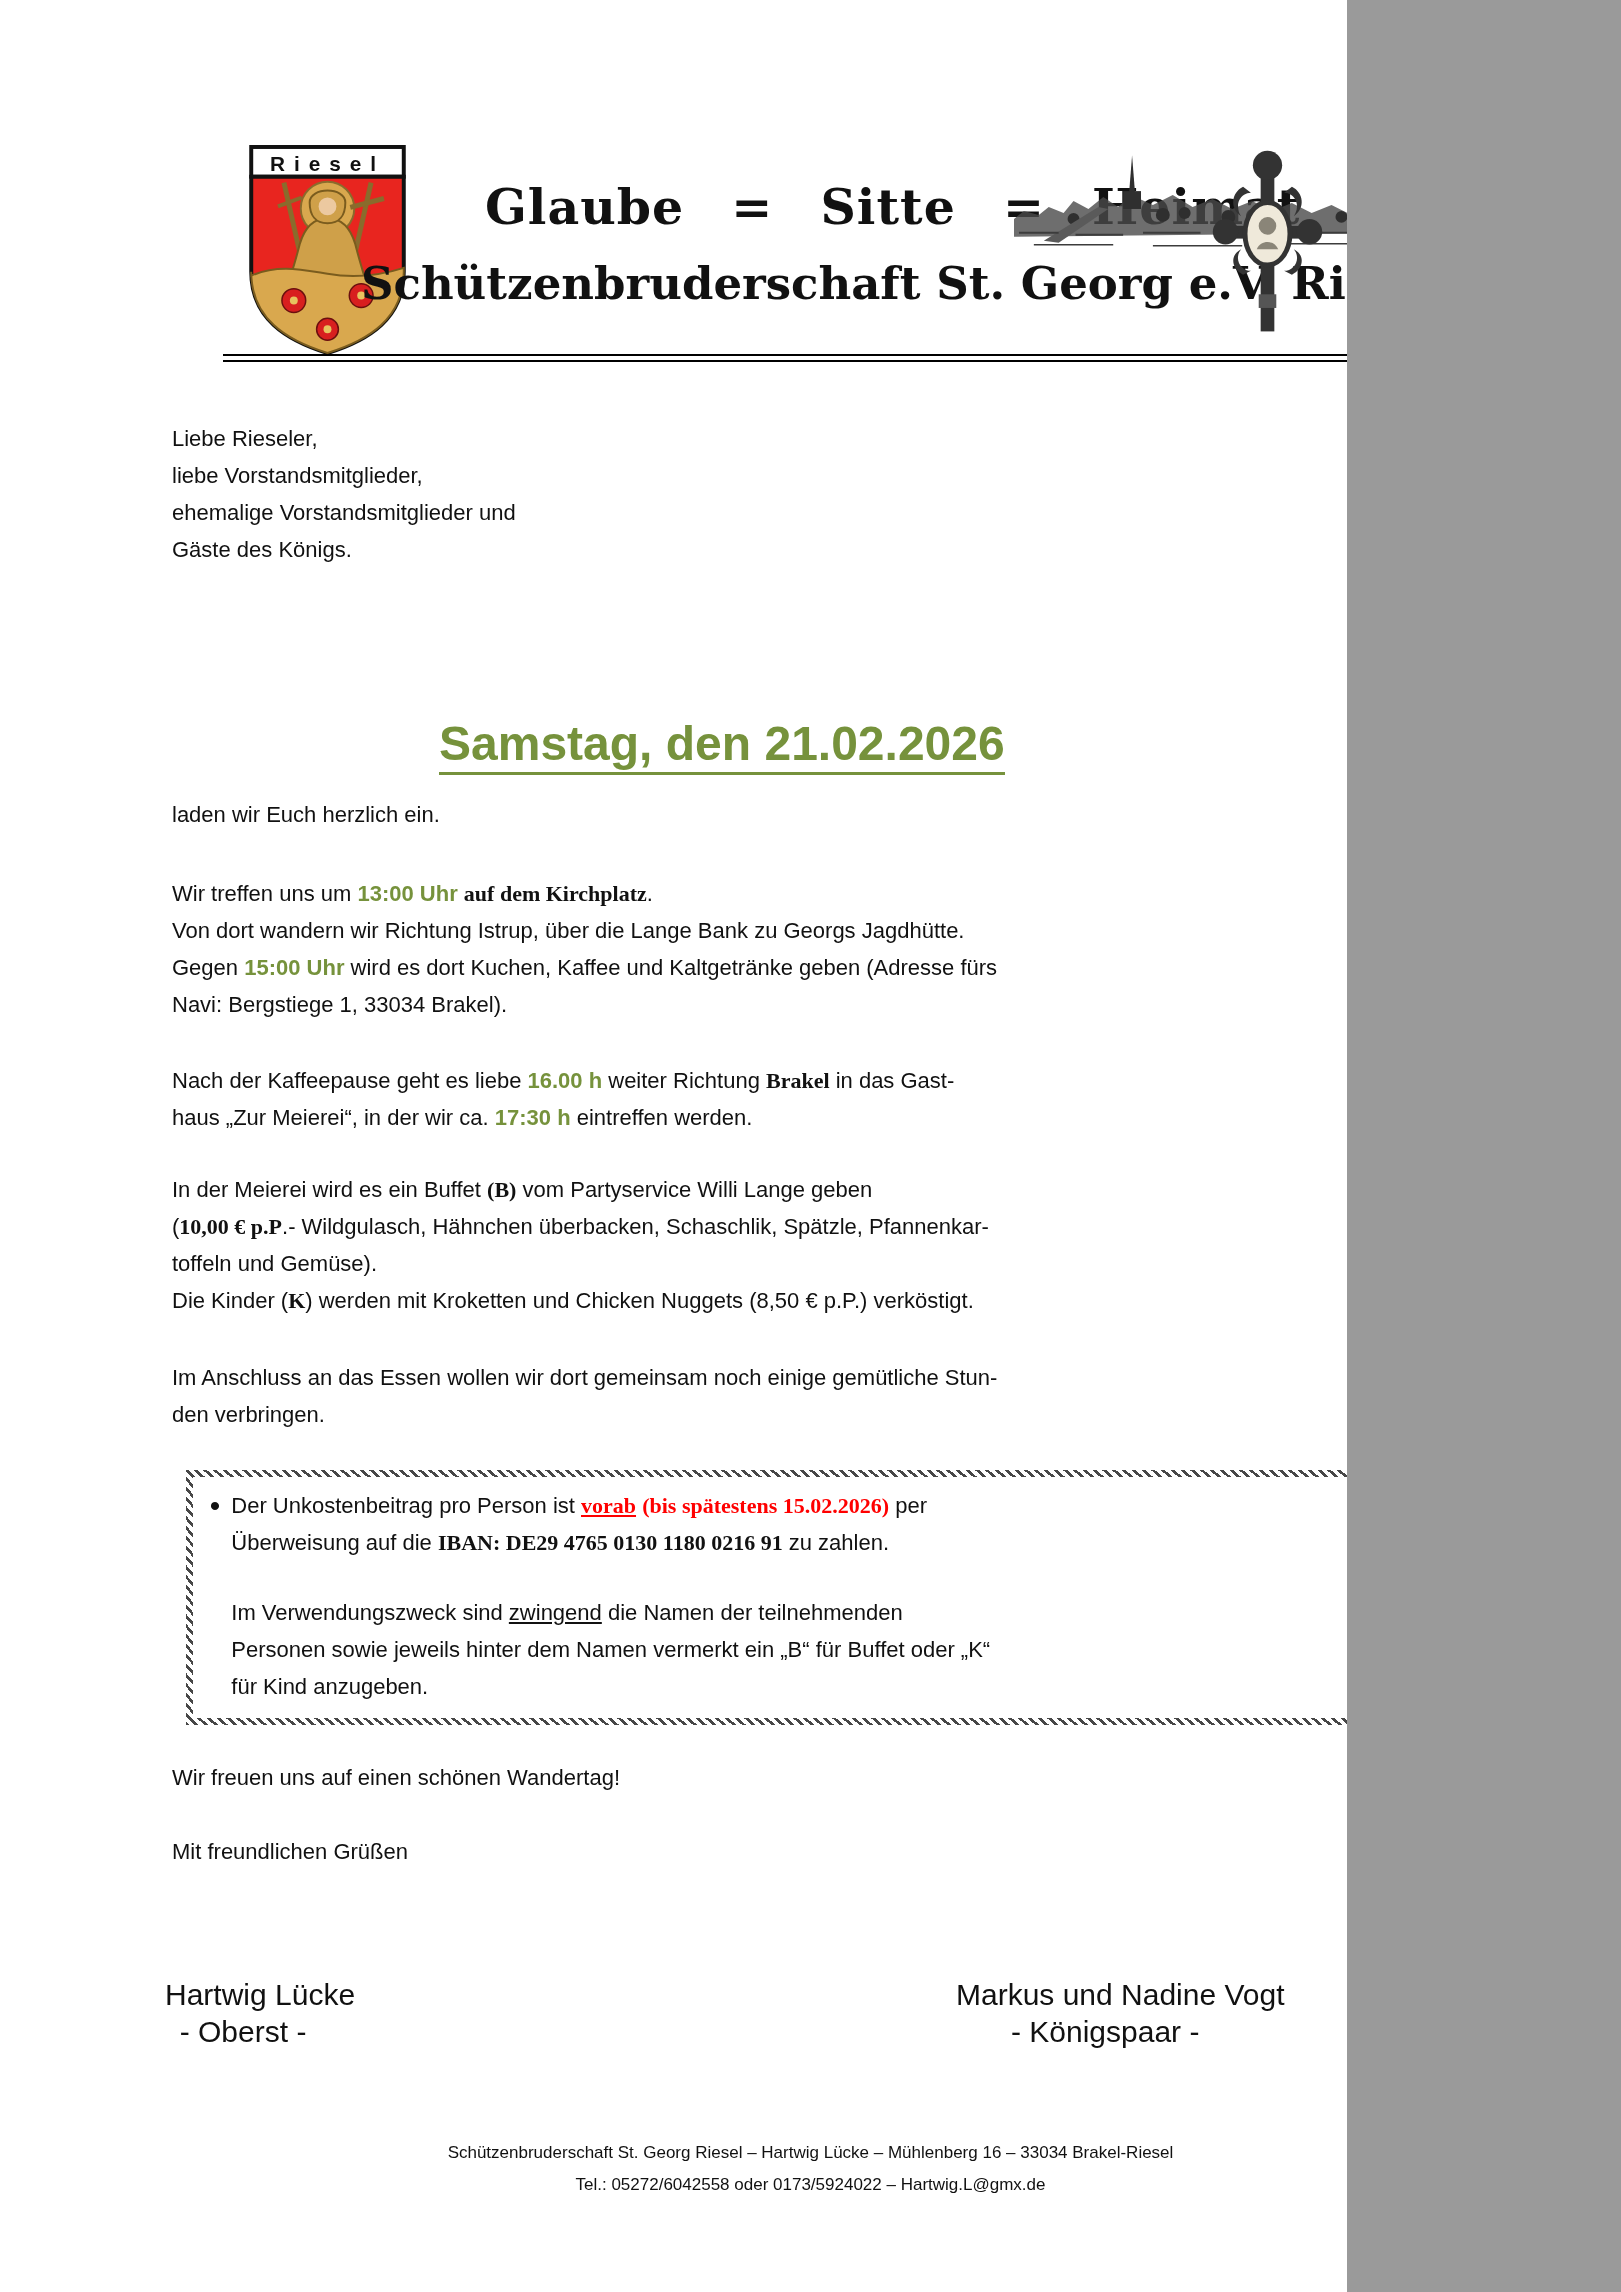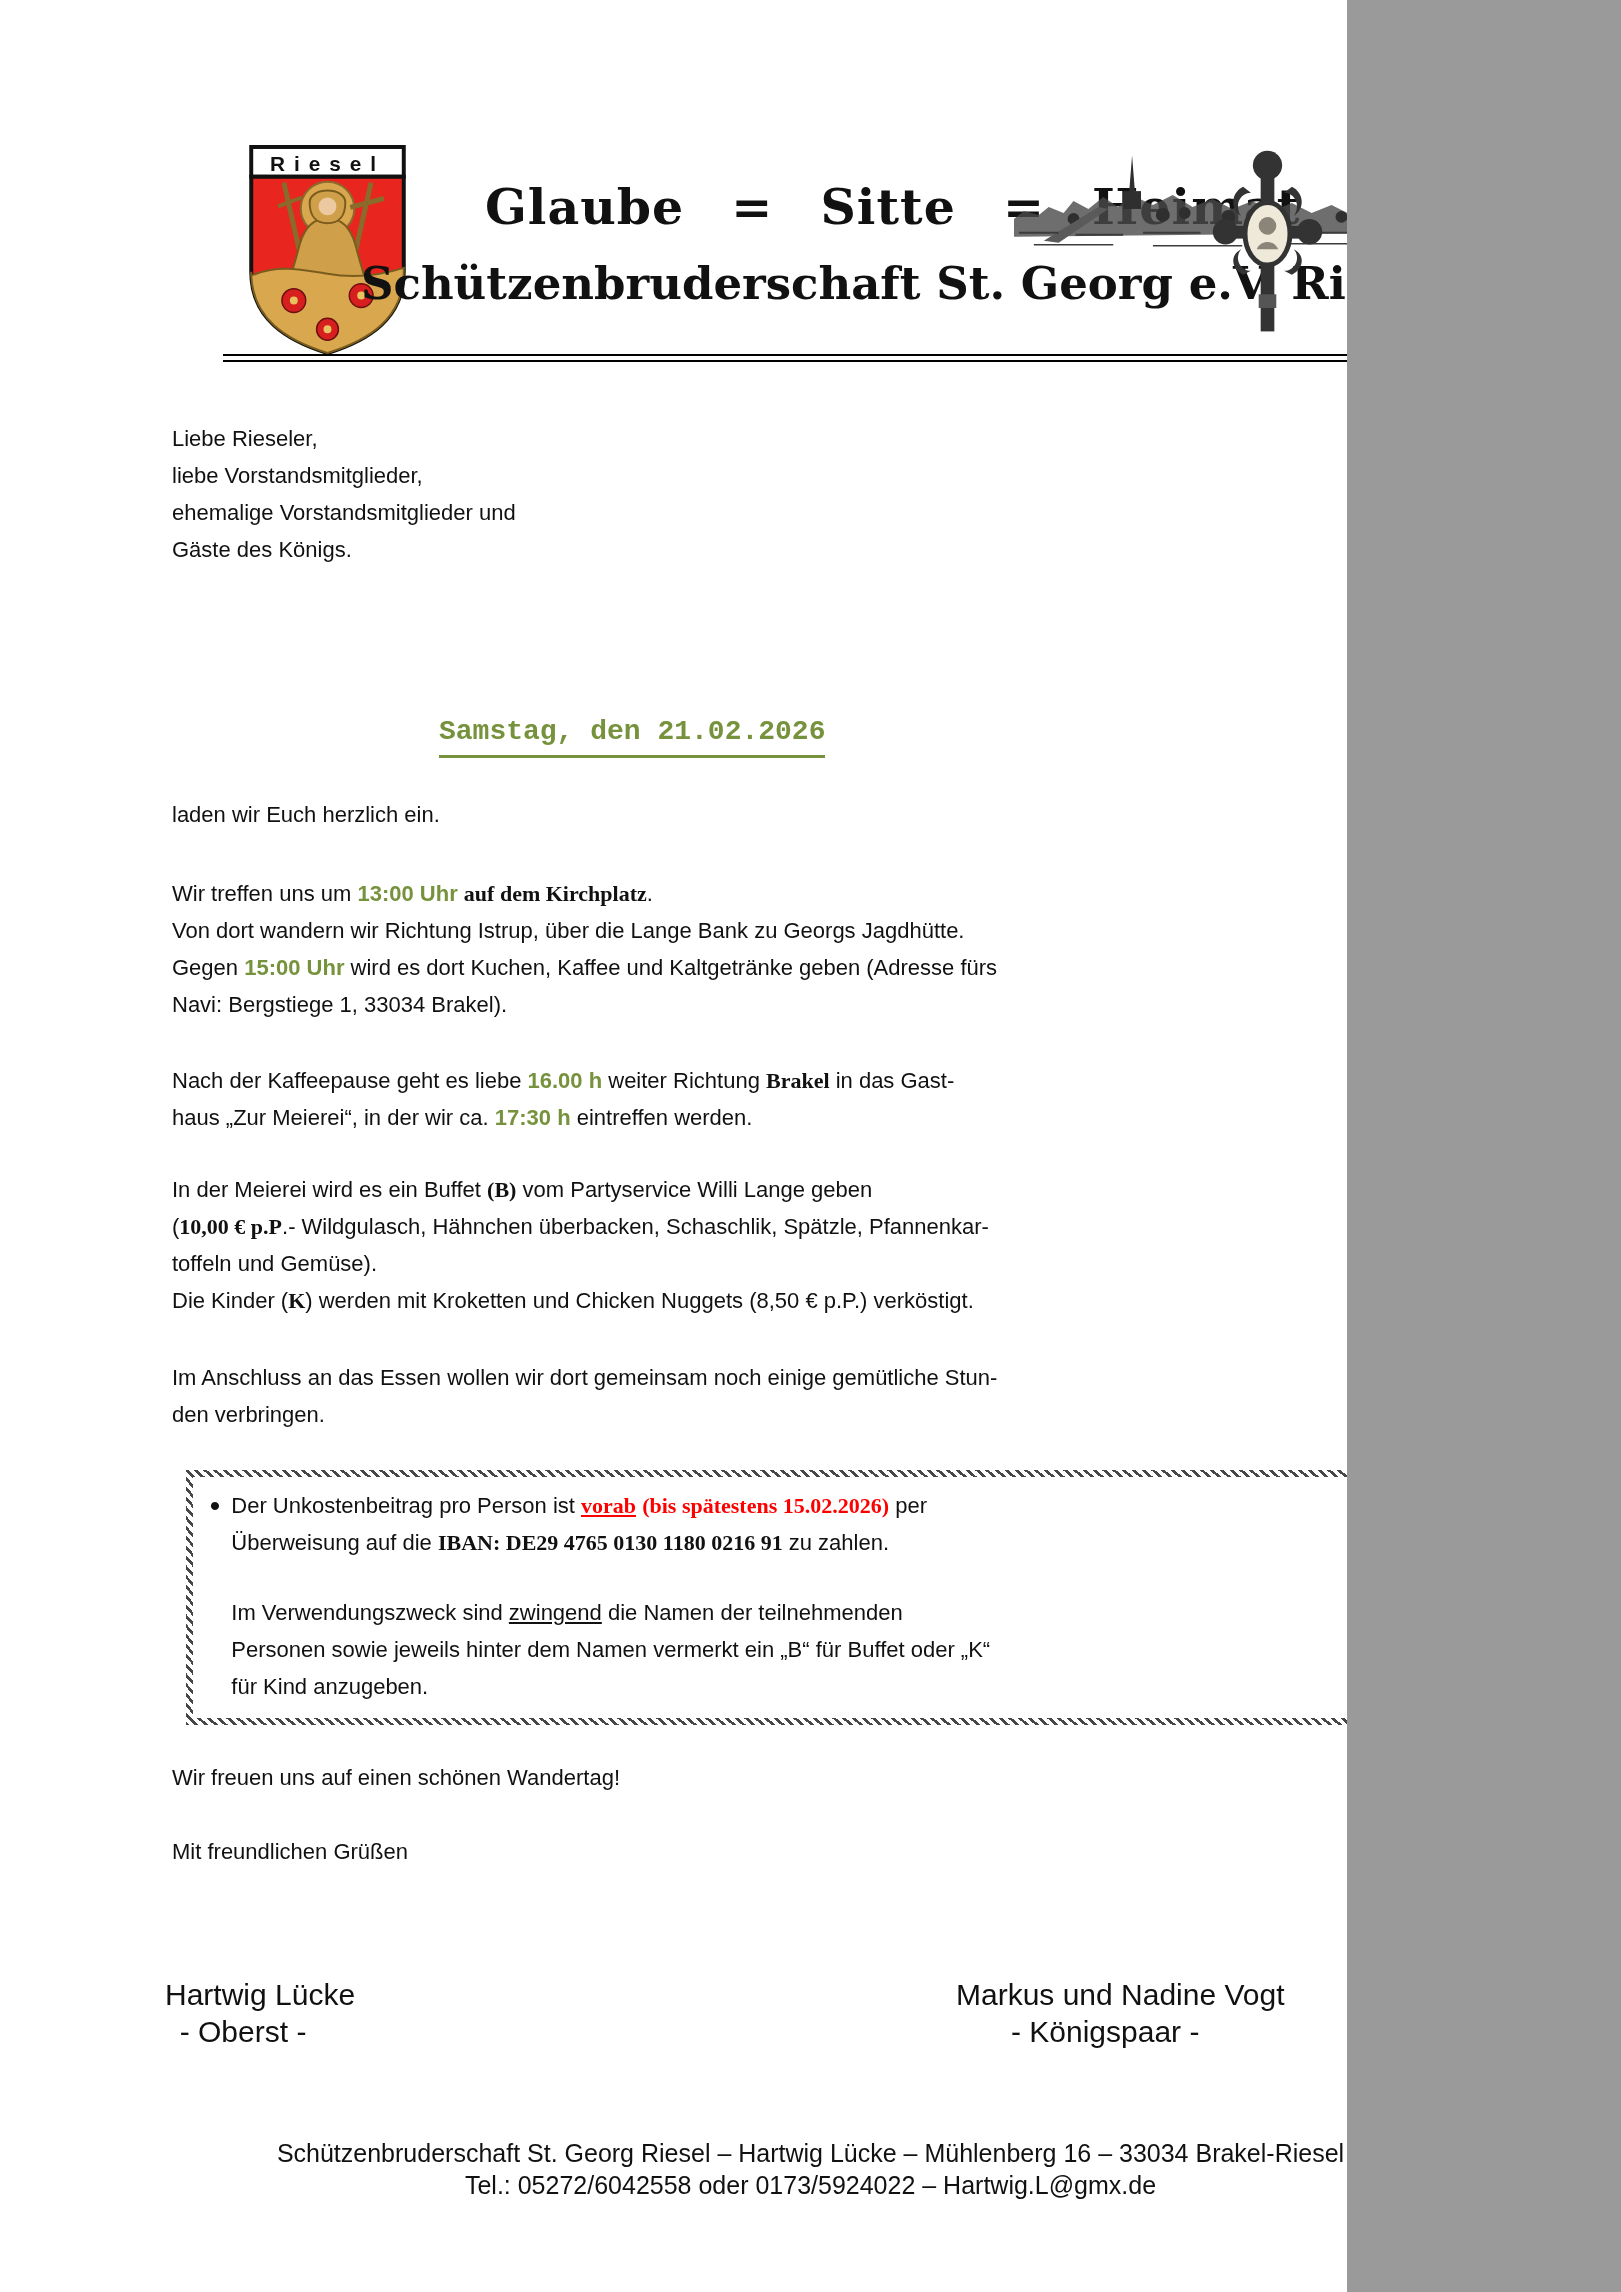--- a/index.html
+++ b/index.html
@@ -40,41 +40,41 @@
   }
   .header-rule{
     border-top:2px solid #000;
     border-bottom:2.9px solid #000;
     height:3.9px;
   }
   .cream-strip{background:#faf3d8;}
 
   
   .date-headline{
-    font-size:28px;font-weight:bold;color:var(--green);
+    font-size:48px;font-weight:bold;color:var(--green);
     border-bottom:3.9px solid var(--green);
-    padding-bottom:8px;white-space:nowrap;display:inline-block;font-family:Liberation Mono, monospace;
+    padding-bottom:1px;white-space:nowrap;display:inline-block;
   }
 
   
   .notice-box{
     box-sizing:border-box;
     width:1274px;
     border:7.8px solid #474747;
     border-image:repeating-linear-gradient(45deg,#474747 0 2.9px,#ffffff 2.9px 6.9px) 8;
     padding:9.8px 17.6px 13.7px 16.7px;
     background:#fff;
   }
   .notice-item{display:flex;}
   .notice-item + .notice-item{margin-top:33px;}
   .bullet{width:21.6px;flex:none;font-size:30px;line-height:37px;}
   .no-bullet .notice-text{margin-left:21.6px;}
 
   .sig-name,.sig-role{font-size:30px;line-height:37px;white-space:nowrap;}
-  .footer-line{font-size:25px;line-height:32px;text-align:center;width:1621px;white-space:nowrap;}
+  .footer-line{font-size:17px;line-height:32px;text-align:center;width:1621px;white-space:nowrap;}
 </style>
 </head>
 <body>
 
 <div class="page">
 
   <div class="abs" style="left:248px;top:145px;width:159px;height:210px;">
     <svg viewBox="0 0 160 212" width="159" height="210">
       <rect x="3" y="2" width="154" height="30" fill="#ffffff" stroke="#111" stroke-width="4"></rect>
       <text x="80" y="26" font-size="21" font-weight="bold" letter-spacing="9" text-anchor="middle" fill="#111" font-family="Liberation Sans, sans-serif">Riesel</text>

